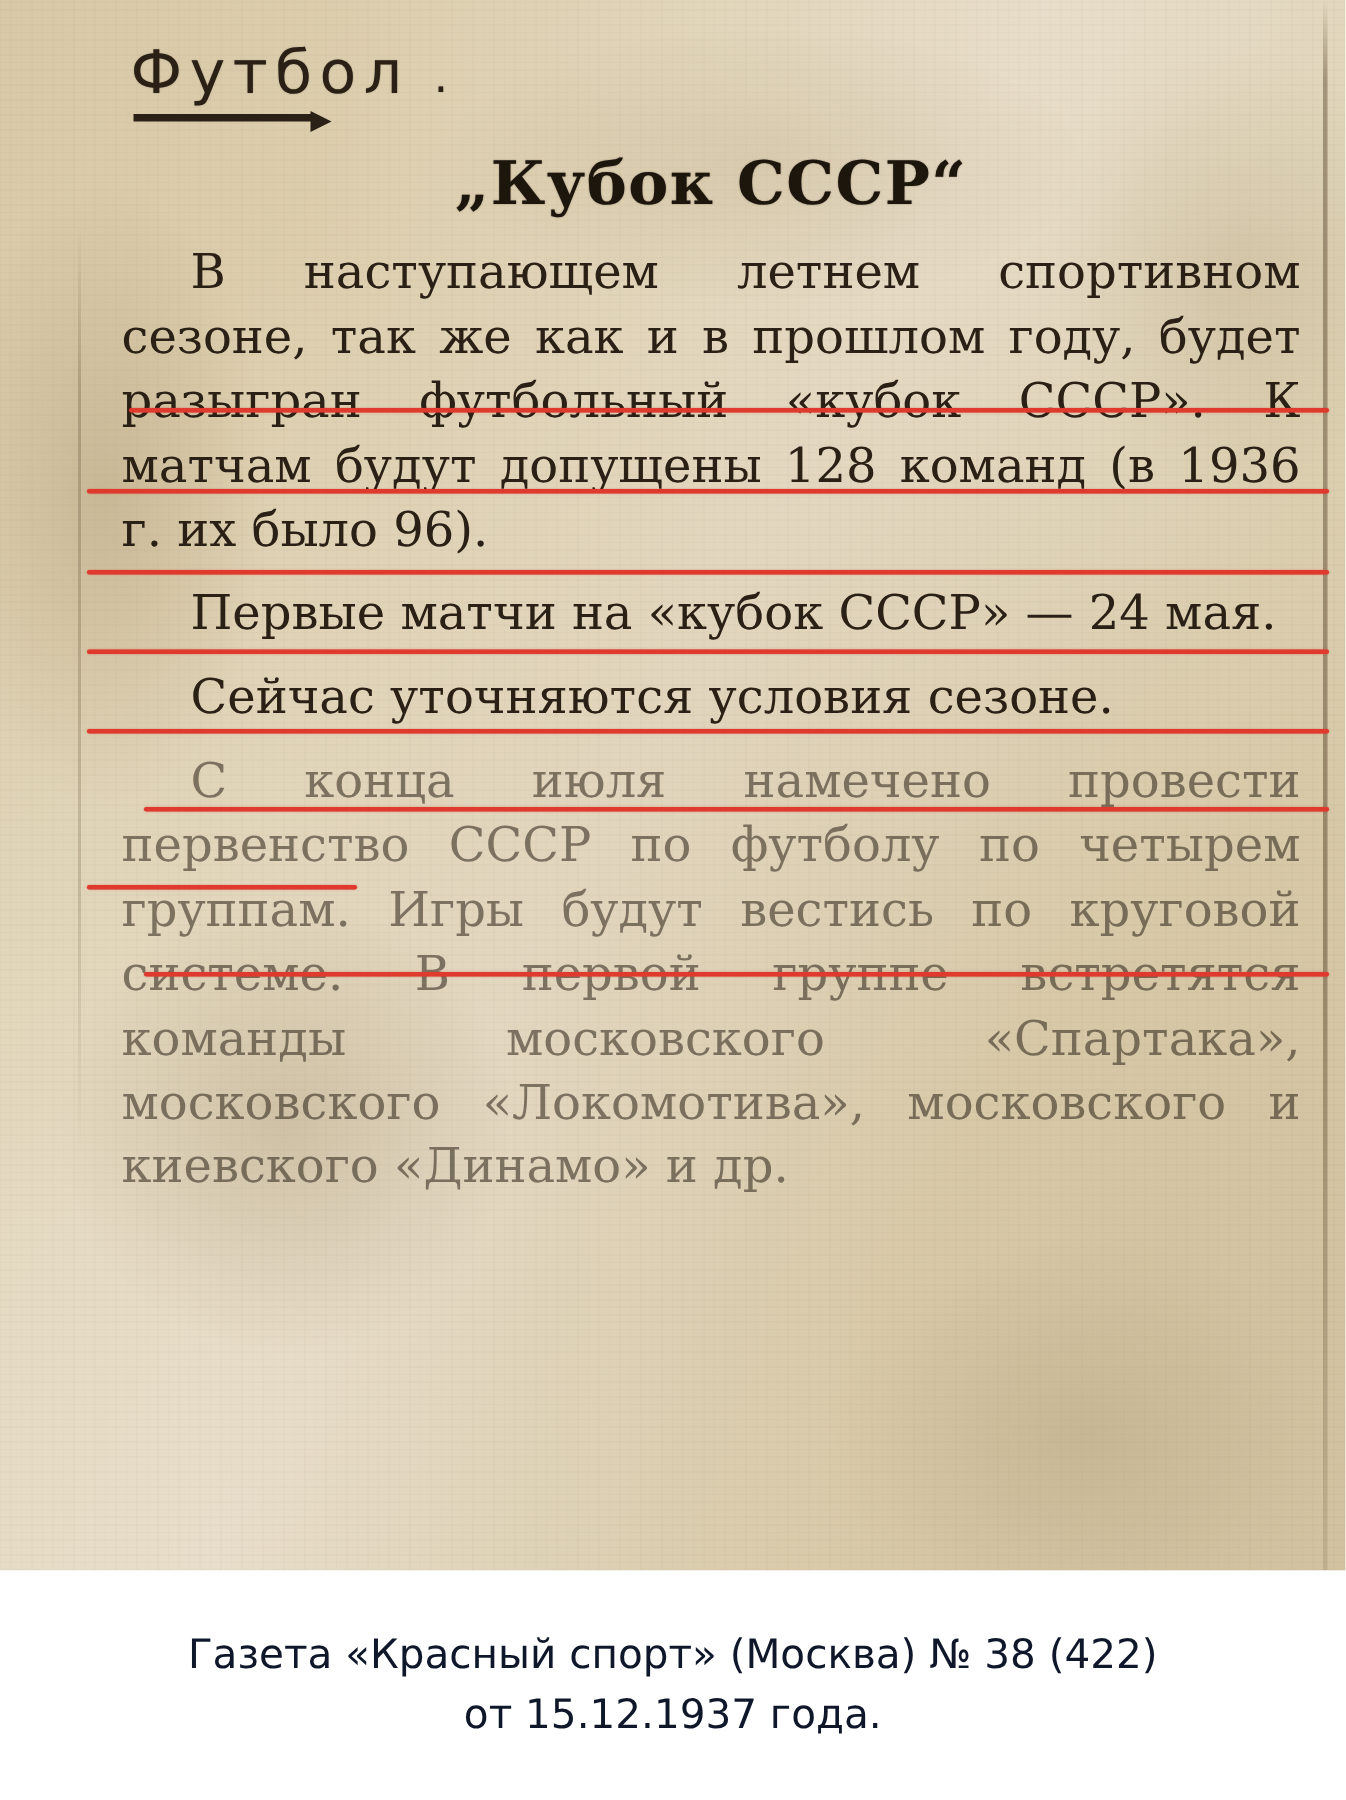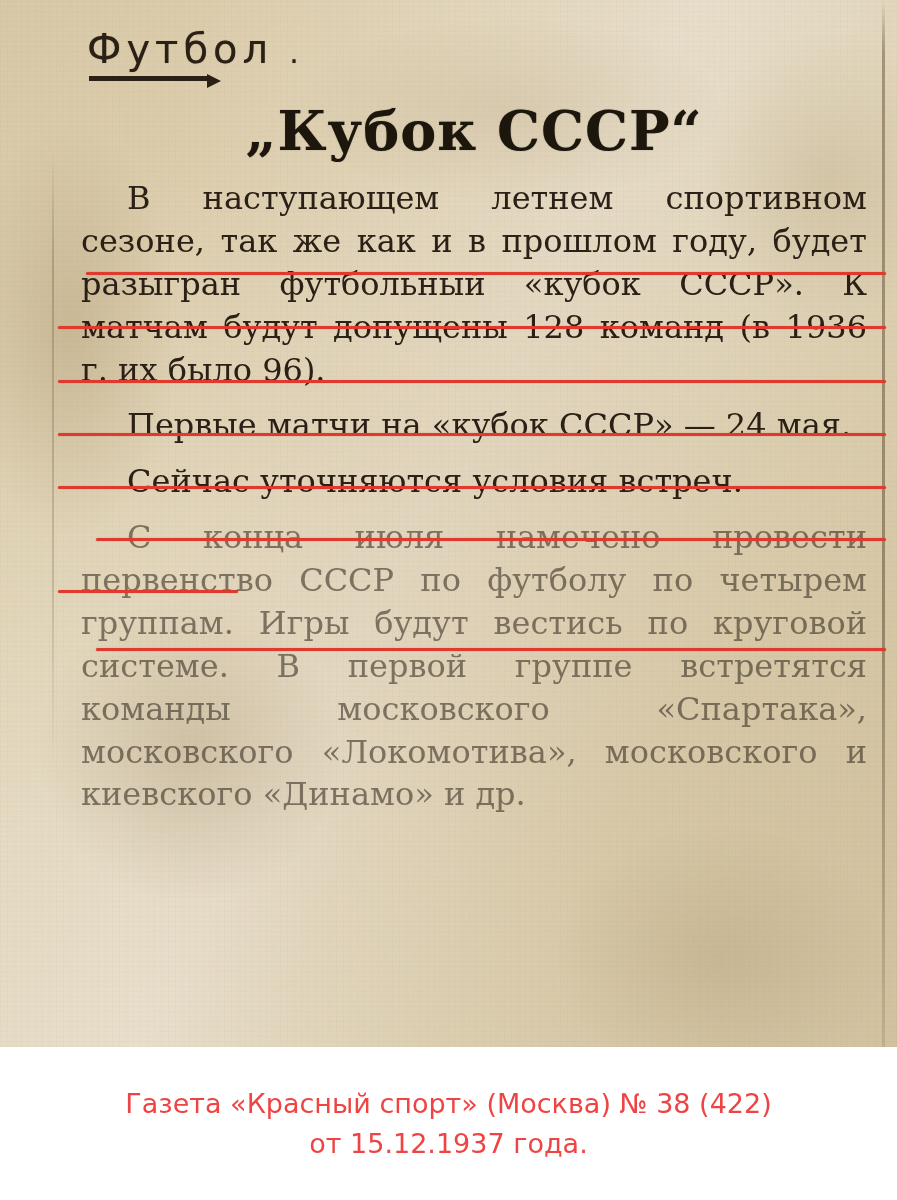--- a/index.html
+++ b/index.html
@@ -119,21 +119,21 @@
     border-left: 14px solid #2a2015;
     border-top: 7px solid transparent;
     border-bottom: 7px solid transparent;
   }
 
   
   .headline {
     text-align: center;
     font-family: "DejaVu Serif", serif;
     font-weight: bold;
-    font-size: 54px;
+    font-size: 40px;
     letter-spacing: 1px;
     margin: 18px 40px 14px 40px;
     color: #1d160d;
     text-shadow: 0 0 1px rgba(40,28,14,0.5);
   }
 
   
   .body-text {
     font-family: "DejaVu Serif", serif;
     font-size: 32px;
@@ -169,21 +169,21 @@
     width: 897px;
     height: 153px;
     background: #ffffff;
     display: flex;
     flex-direction: column;
     align-items: center;
     justify-content: center;
     gap: 6px;
     font-family: "DejaVu Sans", sans-serif;
     font-size: 27px;
-    color: #ef4444;
+    color: #0f172a;
     text-align: center;
     line-height: 1.25;
   }
 </style>
 </head>
 <body>
 
 <div class="page">
 
   <div class="clipping">
@@ -201,21 +201,21 @@
       <div class="rubric">
         <span>Футбол</span><span class="rubric-dot">.</span>
       </div>
       <div class="rubric-rule"></div>
 
       <h1 class="headline">„Кубок СССР“</h1>
 
       <div class="body-text">
         <p class="para">В наступающем летнем спортивном сезоне, так же как и в прошлом году, будет разыгран футбольный «кубок СССР». К матчам будут допущены 128 команд (в 1936 г. их было 96).</p>
         <p class="para">Первые матчи на «кубок СССР» — 24 мая.</p>
-        <p class="para">Сейчас уточняются условия встреч.</p>
+        <p class="para">Сейчас уточняются условия сезоне.</p>
         <p class="para faded">С конца июля намечено провести первенство СССР по футболу по четырем группам. Игры будут вестись по круговой системе. В первой группе встретятся команды московского «Спартака», московского «Локомотива», московского и киевского «Динамо» и др.</p>
       </div>
     </div>
 
     <div class="mark" style="left:86px;  top:272px;  width:800px;"></div>
     <div class="mark" style="left:58px;  top:326px;  width:828px;"></div>
     <div class="mark" style="left:58px;  top:380px;  width:828px;"></div>
     <div class="mark" style="left:58px;  top:433px;  width:828px;"></div>
     <div class="mark" style="left:58px;  top:486px;  width:828px;"></div>
     <div class="mark" style="left:96px;  top:538px;  width:790px;"></div>

